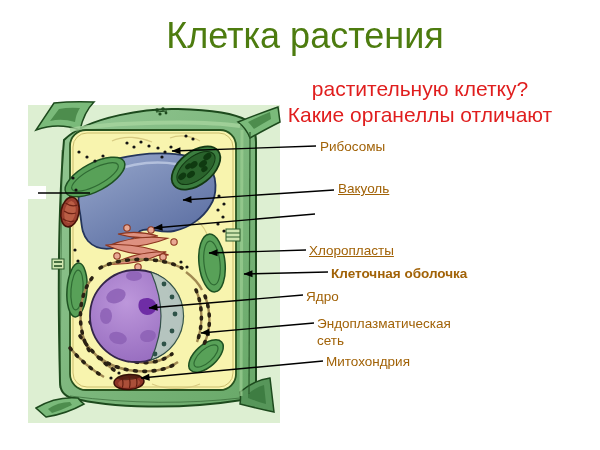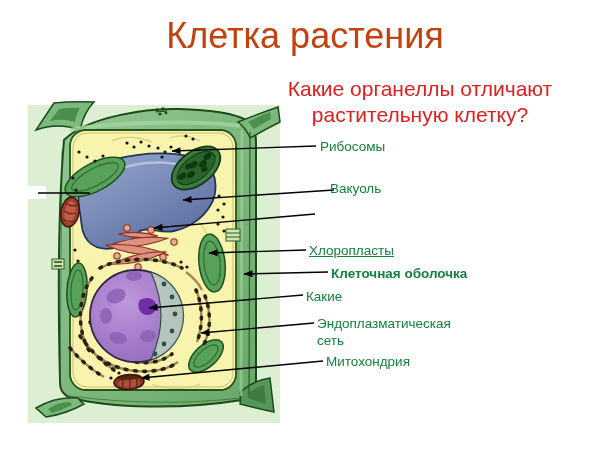--- a/index.html
+++ b/index.html
@@ -2,50 +2,50 @@
 <html><head>
 <meta charset="utf-8">
 <style>
   html,body { margin:0; padding:0; background:#888; }
   .slide {
     position:relative; width:600px; height:450px; background:#ffffff;
     font-family:"Liberation Sans", sans-serif; overflow:hidden;
   }
   .title {
     position:absolute; left:105px; top:16px; width:400px;
-    text-align:center; font-size:36px; line-height:40px; color:#c2410c;
+    text-align:center; font-size:36px; line-height:40px; color:#4d7c0f;
   }
   .question {
     position:absolute; left:268px; top:76px; width:304px;
     text-align:center; font-size:21px; line-height:26px; color:#e01e1e;
   }
   .diagram-svg { position:absolute; left:0; top:0; }
   .lbl {
-    position:absolute; font-size:13.5px; line-height:16px; color:#15803d;
+    position:absolute; font-size:13.5px; line-height:16px; color:#a16207;
     white-space:nowrap;
   }
   .lbl-ribosomes    { left:320px; top:139px; }
-  .lbl-vacuole      { left:330px; top:181px; }
+  .lbl-vacuole      { left:338px; top:181px;text-decoration:underline; }
   .lbl-cytoplasm    { left:319px; top:207px; }
   .lbl-chloroplasts { left:309px; top:243px;text-decoration:underline; }
   .lbl-cellwall     { left:331px; top:266px;font-weight:bold; }
   .lbl-nucleus      { left:306px; top:289px; }
   .lbl-er           { left:317px; top:315px; width:150px; white-space:normal; line-height:17px; }
   .lbl-mito         { left:326px; top:354px; }
 </style>
 </head>
 <body>
 
 <div class="slide">
 
   <div class="title">Клетка растения</div>
 
   <div class="question">
+    <div>растительную клетку?</div>
     <div>Какие органеллы отличают</div>
-    <div>растительную клетку?</div>
   </div>
 
   <svg class="diagram-svg" width="600" height="450" viewBox="0 0 600 450">
     <defs>
       <linearGradient id="wallGrad" x1="0" y1="0" x2="1" y2="1">
         <stop offset="0" stop-color="#93c793"></stop>
           <stop offset="1" stop-color="#68a868"></stop>
       </linearGradient>
       <linearGradient id="vacGrad" x1="0" y1="0" x2="0.7" y2="1">
         <stop offset="0" stop-color="#98a8cc"></stop>
@@ -280,17 +280,17 @@
       <line x1="149" y1="308" x2="303" y2="295" marker-start="url(#ah)"></line>
       <line x1="201" y1="333" x2="314" y2="323" marker-start="url(#ah)"></line>
       <line x1="141" y1="378" x2="323" y2="361" marker-start="url(#ah)"></line>
     </g>
   </svg>
 
   <div class="lbl lbl-ribosomes">Рибосомы</div>
   <div class="lbl lbl-vacuole">Вакуоль</div>
   <div class="lbl lbl-chloroplasts">Хлоропласты</div>
   <div class="lbl lbl-cellwall">Клеточная оболочка</div>
-  <div class="lbl lbl-nucleus">Какие</div>
+  <div class="lbl lbl-nucleus">Ядро</div>
   <div class="lbl lbl-mito">Митохондрия</div>
   <div class="lbl lbl-er">Эндоплазматическая сеть</div>
 
 </div>
 
 </body></html>

